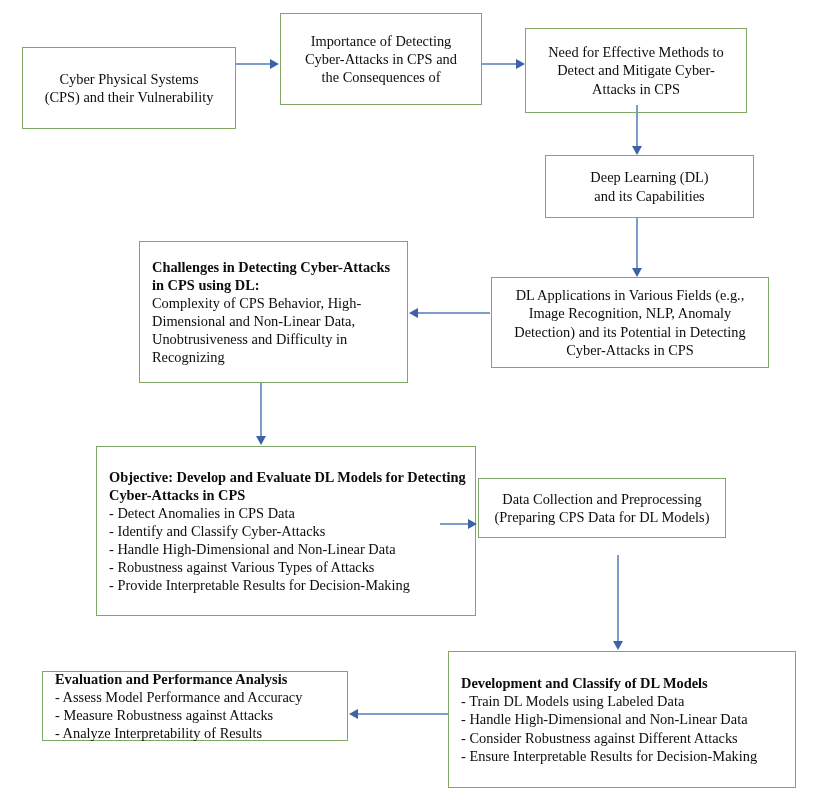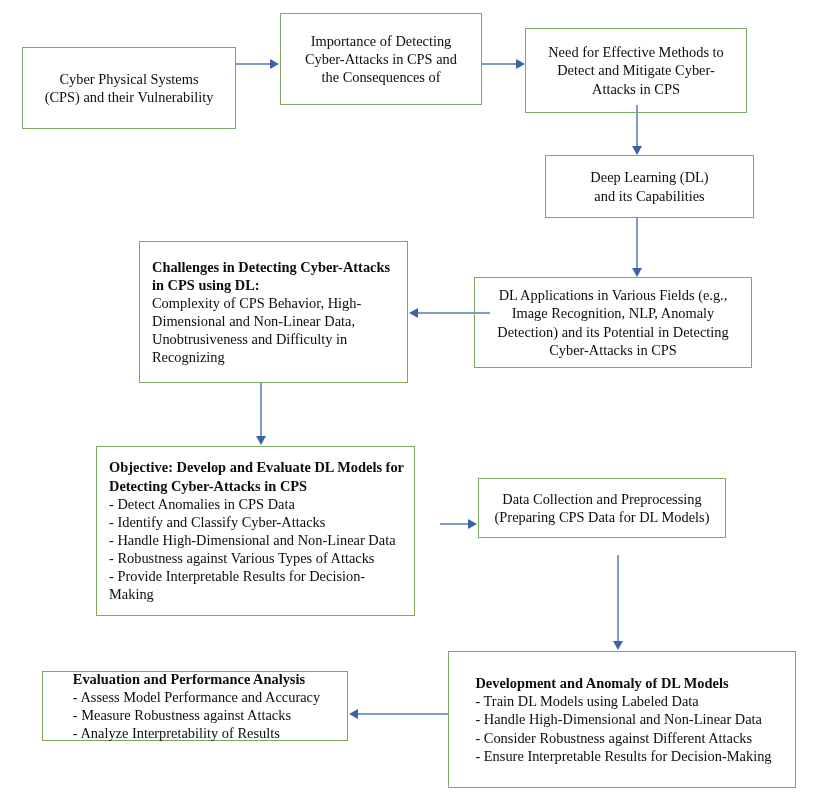--- a/index.html
+++ b/index.html
@@ -27,21 +27,21 @@
     display: flex;
     flex-direction: column;
     justify-content: center;
   }
   .node.center {
     text-align: center;
     align-items: center;
   }
   .node.left {
     text-align: left;
-    align-items: center;
+    align-items: flex-start;
     padding: 7px 9px 7px 12px;
   }
   .node.center .body { width: 100%; }
   .node .title {
     font-weight: bold;
     display: block;
   }
   .node .line { display: block; }
   .node .bullets { display: block; }
   .node .bullets .line { display: block; }
@@ -103,37 +103,37 @@
     </div>
   </div>
 
   <div class="node center" style="left:545px; top:155px; width:209px; height:63px;">
     <div class="body">
       <span class="line">Deep Learning (DL)</span>
       <span class="line">and its Capabilities</span>
     </div>
   </div>
 
-  <div class="node center" style="left:474px; top:277px; width:278px; height:91px;">
+  <div class="node center" style="left:491px; top:277px; width:278px; height:91px;">
     <div class="body">
       <span class="line">DL Applications in Various Fields (e.g.,</span>
       <span class="line">Image Recognition, NLP, Anomaly</span>
       <span class="line">Detection) and its Potential in Detecting</span>
       <span class="line">Cyber-Attacks in CPS</span>
     </div>
   </div>
 
   <div class="node left" style="left:139px; top:241px; width:269px; height:142px;">
     <div class="body">
       <span class="title">Challenges in Detecting Cyber-Attacks in CPS using DL:</span>
       <span class="line">Complexity of CPS Behavior, High-Dimensional and Non-Linear Data, Unobtrusiveness and Difficulty in Recognizing</span>
     </div>
   </div>
 
-  <div class="node left" style="left:96px; top:446px; width:319px; height:170px;">
+  <div class="node left" style="left:96px; top:446px; width:380px; height:170px;">
     <div class="body">
       <span class="title">Objective: Develop and Evaluate DL Models for Detecting Cyber-Attacks in CPS</span>
       <span class="bullets">
         <span class="line">- Detect Anomalies in CPS Data</span>
         <span class="line">- Identify and Classify Cyber-Attacks</span>
         <span class="line">- Handle High-Dimensional and Non-Linear Data</span>
         <span class="line">- Robustness against Various Types of Attacks</span>
         <span class="line">- Provide Interpretable Results for Decision-Making</span>
       </span>
     </div>
@@ -141,21 +141,21 @@
 
   <div class="node center" style="left:478px; top:478px; width:248px; height:60px;">
     <div class="body">
       <span class="line">Data Collection and Preprocessing</span>
       <span class="line">(Preparing CPS Data for DL Models)</span>
     </div>
   </div>
 
   <div class="node left" style="left:448px; top:651px; width:348px; height:137px;">
     <div class="body">
-      <span class="title">Development and Anomaly of DL Models</span>
+      <span class="title">Development and Classify of DL Models</span>
       <span class="bullets">
         <span class="line">- Train DL Models using Labeled Data</span>
         <span class="line">- Handle High-Dimensional and Non-Linear Data</span>
         <span class="line">- Consider Robustness against Different Attacks</span>
         <span class="line">- Ensure Interpretable Results for Decision-Making</span>
       </span>
     </div>
   </div>
 
   <div class="node left" style="left:42px; top:671px; width:306px; height:70px;">

